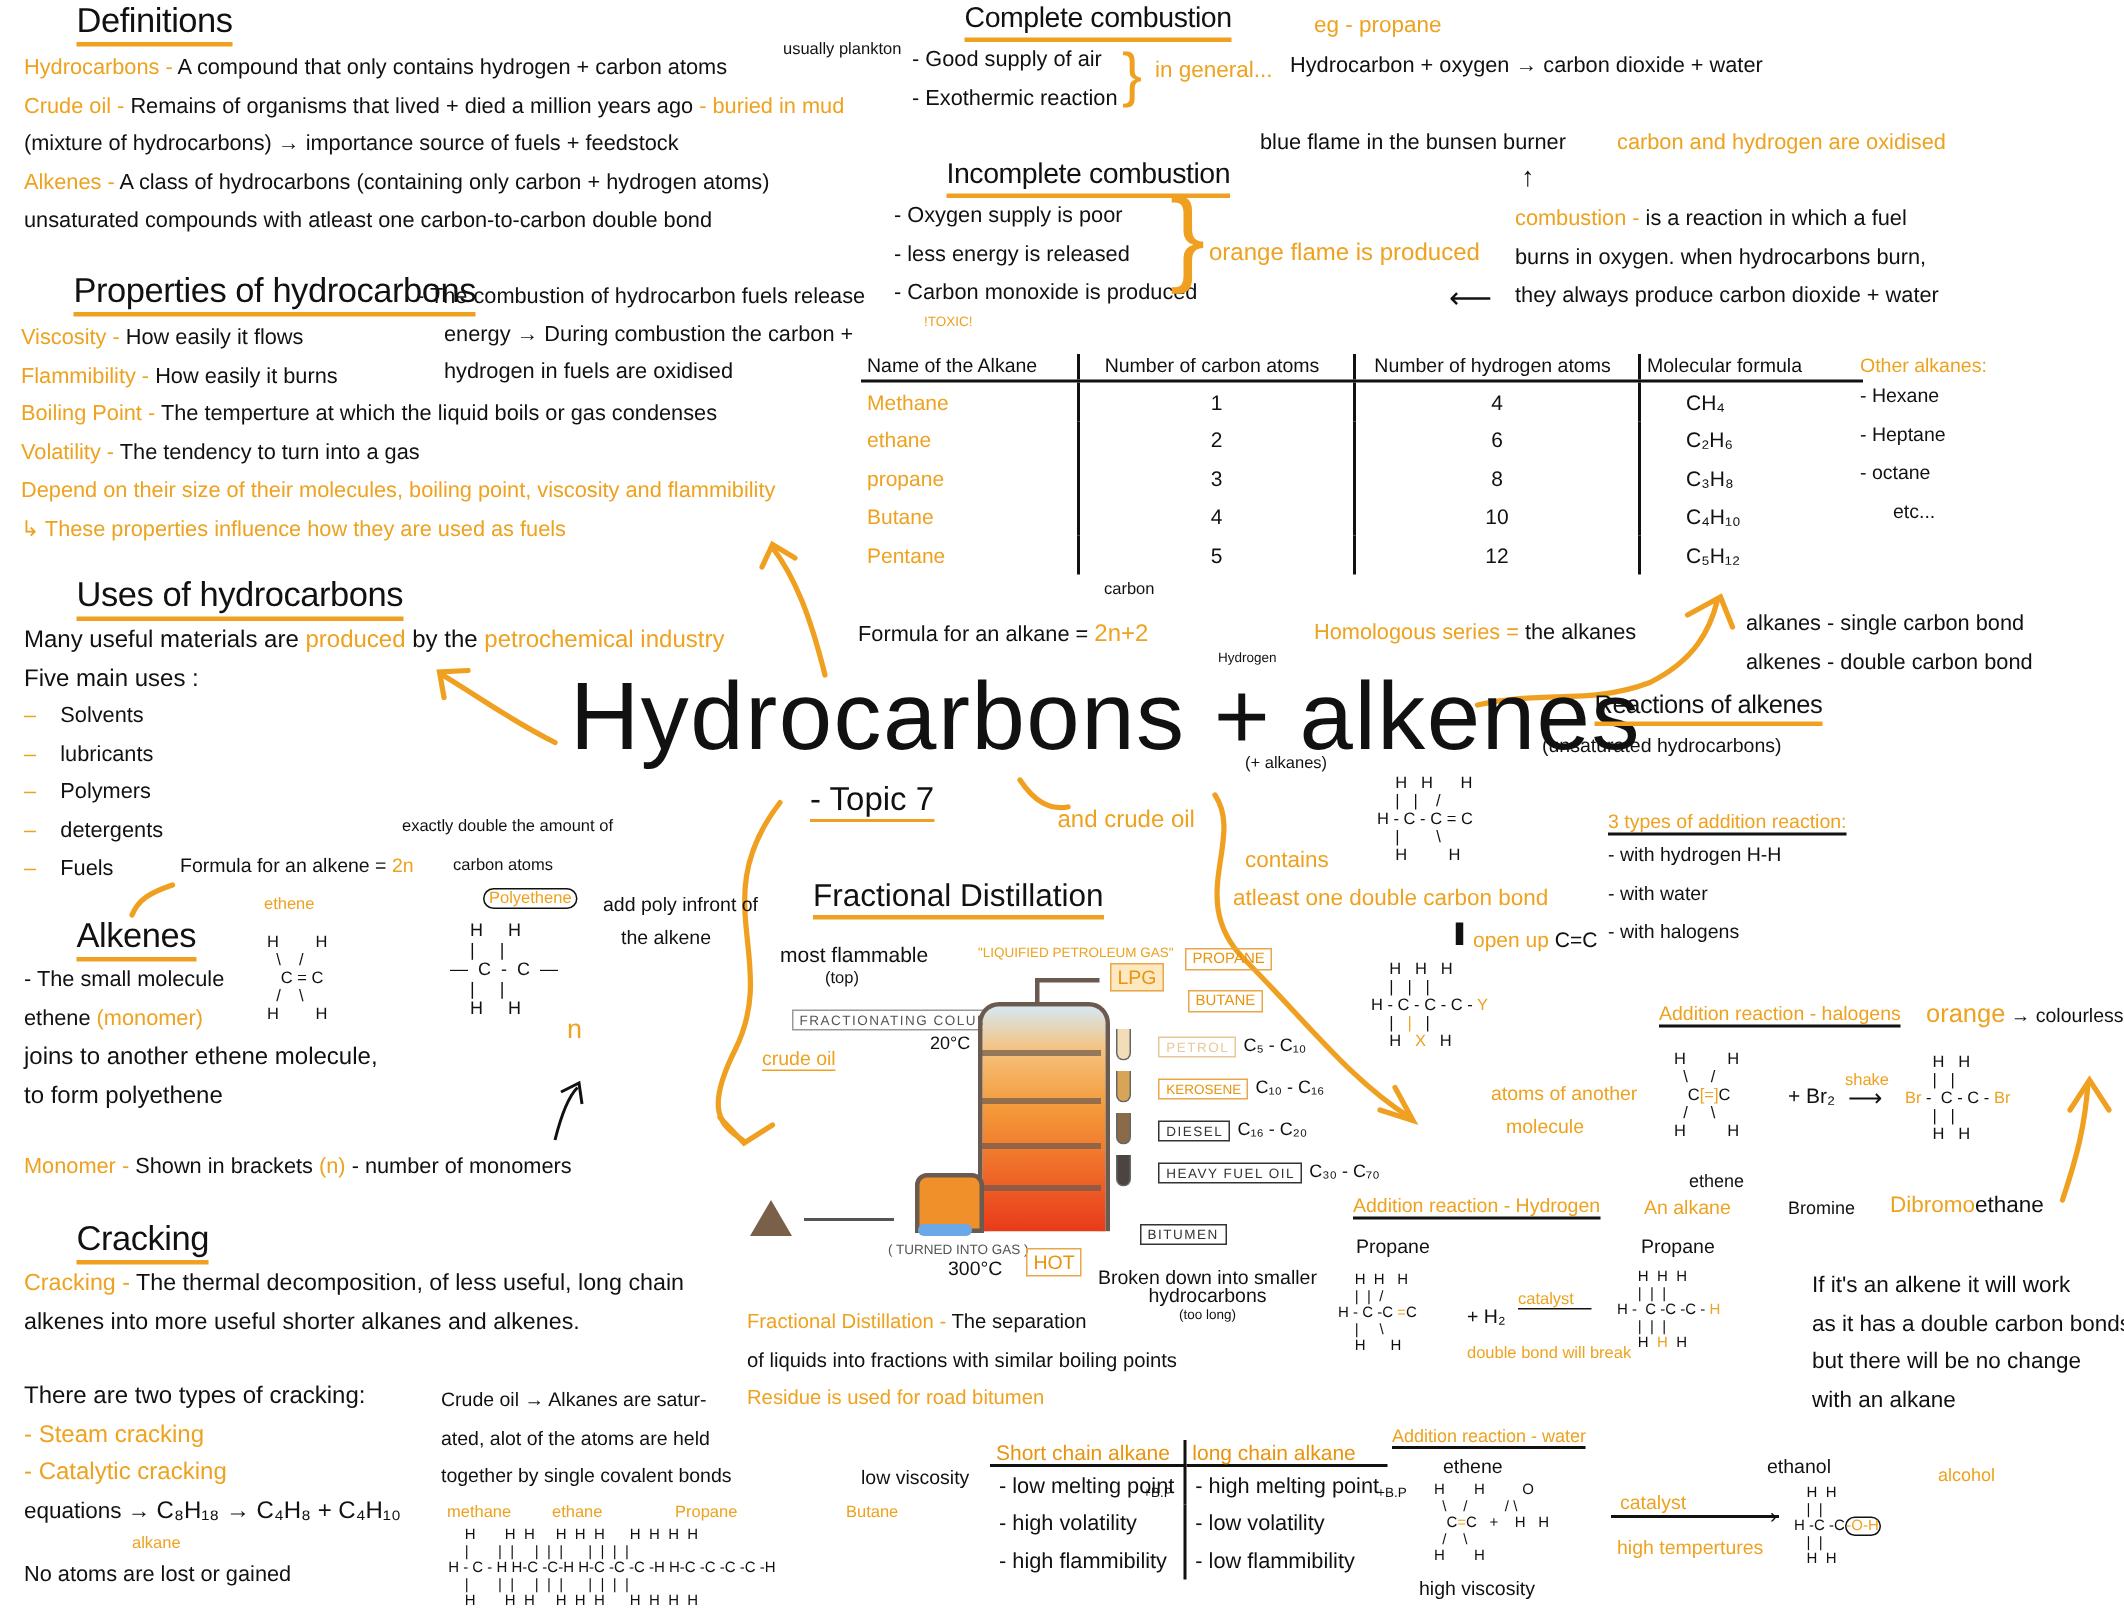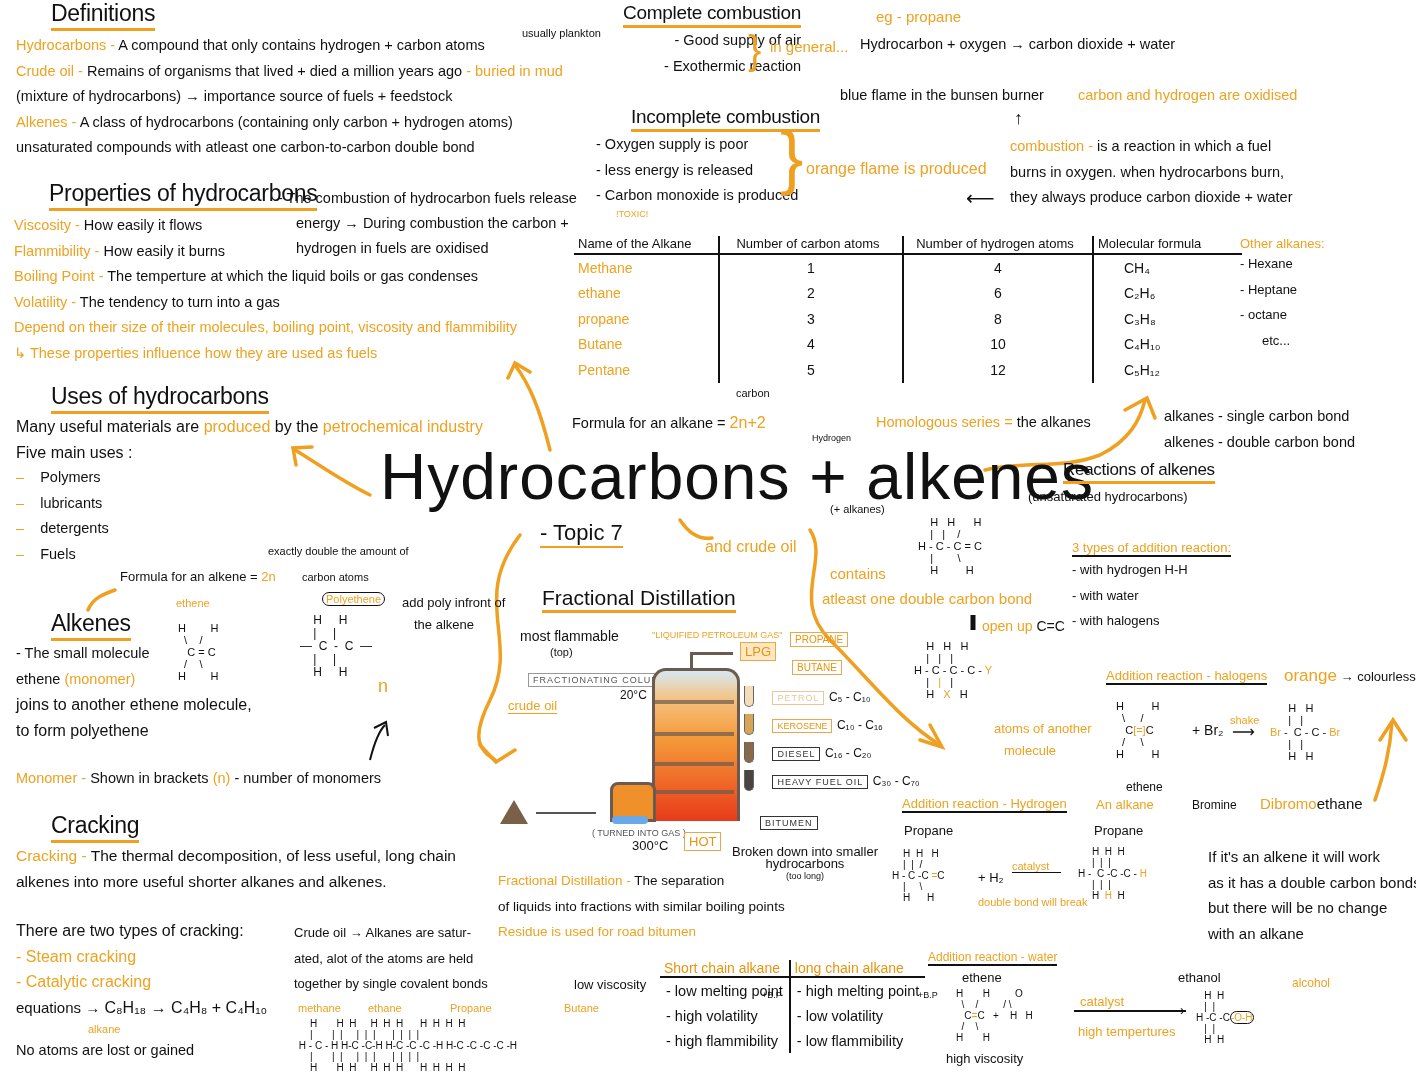--- a/index.html
+++ b/index.html
@@ -90,22 +90,23 @@
 
 <div class="abs" style="left:16px;top:383px;">
   <div class="h" style="display:inline-block;">Uses of hydrocarbons</div>
   <div class="t" style="font-size:16px;">
     <span>Many useful materials are</span>
     <span class="o">produced</span>
     <span>by the</span>
     <span class="o">petrochemical industry</span>
   </div>
   <div class="t" style="font-size:16px;">Five main uses :</div>
+  <div class="t"><span class="o">–&nbsp;&nbsp;&nbsp;&nbsp;</span><span>Solvents</span></div>
+  <div class="t"><span class="o">–&nbsp;&nbsp;&nbsp;&nbsp;</span><span>lubricants</span></div>
   <div class="t"><span class="o">–&nbsp;&nbsp;&nbsp;&nbsp;</span><span>Polymers</span></div>
-  <div class="t"><span class="o">–&nbsp;&nbsp;&nbsp;&nbsp;</span><span>lubricants</span></div>
   <div class="t"><span class="o">–&nbsp;&nbsp;&nbsp;&nbsp;</span><span>detergents</span></div>
   <div class="t"><span class="o">–&nbsp;&nbsp;&nbsp;&nbsp;</span><span>Fuels</span></div>
 </div>
 
 <div class="abs t" style="left:120px;top:564px;font-size:13px;">
   <span>Formula for an alkene =</span>
   <span class="o">2n</span>
 </div>
 <div class="abs sm" style="left:268px;top:545px;">exactly double the amount of</div>
 <div class="abs sm" style="left:302px;top:571px;">carbon atoms</div>
@@ -167,21 +168,21 @@
      |       |  |     |  |  |      |  |  |  |
  H - C - H H-C -C-H H-C -C -C -H H-C -C -C -C -H
      |       |  |     |  |  |      |  |  |  |
      H       H  H     H  H  H      H  H  H  H</div>
 
 <div class="abs title" style="left:380px;top:440px;">Hydrocarbons + alkenes</div>
 <div class="abs" style="left:540px;top:520px;font-size:22px;border-bottom:2px solid #f0a020;">- Topic 7</div>
 <div class="abs sm" style="left:830px;top:503px;">(+ alkanes)</div>
 <div class="abs o" style="left:705px;top:538px;font-size:16px;">and crude oil</div>
 
-<div class="abs" style="left:588px;top:2px;text-align:right;">
+<div class="abs" style="left:608px;top:2px;">
   <div class="h" style="display:inline-block;font-size:19px;">Complete combustion</div>
   <div class="t">- Good supply of air</div>
   <div class="t">- Exothermic reaction</div>
 </div>
 <div class="abs" style="left:748px;top:30px;font-size:40px;color:#f0a020;line-height:40px;">}</div>
 <div class="abs o" style="left:770px;top:38px;font-size:15px;">in general...</div>
 <div class="abs o" style="left:876px;top:8px;font-size:15px;">eg - propane</div>
 <div class="abs t" style="left:860px;top:32px;">Hydrocarbon + oxygen → carbon dioxide + water</div>
 <div class="abs t" style="left:840px;top:83px;">blue flame in the bunsen burner</div>
 <div class="abs t o" style="left:1078px;top:83px;">carbon and hydrogen are oxidised</div>

